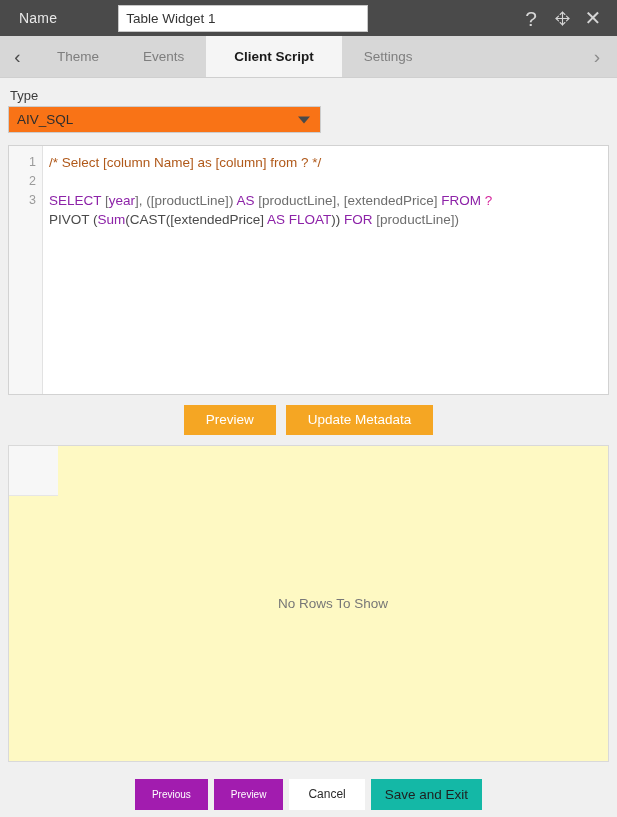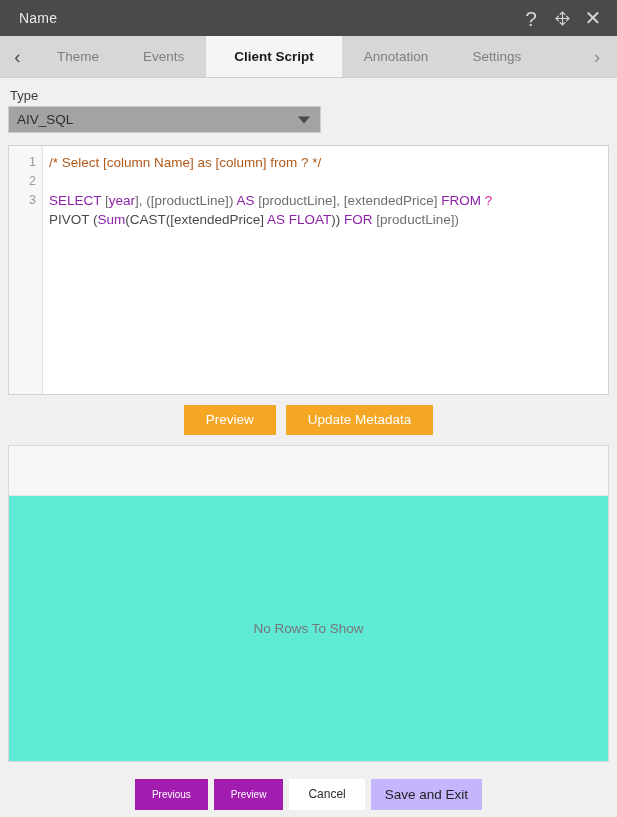--- a/index.html
+++ b/index.html
@@ -116,21 +116,21 @@
   }
   .field-label {
     margin: 10px 0 3px 2px;
     font-size: 13px;
     color: #3b3b3b;
   }
   .select-wrap {
     position: relative;
     width: 313px;
     height: 27px;
-    background: #a3a3a3;
+    background: #f97316;
     border: 1px solid #cccccc;
     box-sizing: border-box;
     display: flex;
     align-items: center;
     cursor: pointer;
   }
   .select-value {
     padding-left: 8px;
     font-size: 13.5px;
     color: #2e2e2e;
@@ -206,25 +206,25 @@
     padding: 7px 22px;
     cursor: pointer;
     border-radius: 0;
     line-height: 1.15;
   }
 
   
   .results {
     margin-top: 10px;
     height: 317px;
-    background: #5eead4;
+    background: #fef9c3;
     border: 1px solid #d9d9d9;
     box-sizing: border-box;
     display: flex;
-    flex-direction: column;
+    flex-direction: row;
   }
   .results-header {
     height: 49px;
     background: #f7f7f7;
     border-bottom: 1px solid #e6e6e6;
     flex: 0 0 49px;
   }
   .results-body {
     flex: 1 1 auto;
     display: flex;
@@ -258,35 +258,36 @@
     background: #ffffff;
     color: #2b2b2b;
     border: none;
     font-family: "Liberation Sans", sans-serif;
     font-size: 12px;
     padding: 8px 19px;
     cursor: pointer;
     border-radius: 0;
   }
   .btn-save {
-    background: #c4b5fd;
+    background: #14b8a6;
     color: #1f1f1f;
     border: none;
     font-family: "Liberation Sans", sans-serif;
     font-size: 13.5px;
     padding: 8px 14px;
     cursor: pointer;
     border-radius: 0;
   }
 </style>
 </head>
 <body>
 
 <div class="titlebar">
   <span class="titlebar-label">Name</span>
+  <input class="name-input" type="text" value="Table Widget 1" style="">
   <div class="titlebar-actions">
     <span class="tb-icon help">?</span>
     <span class="tb-icon move">
       <svg width="17" height="17" viewBox="0 0 20 20" aria-hidden="true">
         <g fill="none" stroke="#d6d6d6" stroke-width="1.3" stroke-linecap="round" stroke-linejoin="round">
           <line x1="10" y1="2.5" x2="10" y2="17.5"></line>
           <line x1="2.5" y1="10" x2="17.5" y2="10"></line>
           <polyline points="7.2,5.3 10,2.4 12.8,5.3"></polyline>
           <polyline points="7.2,14.7 10,17.6 12.8,14.7"></polyline>
           <polyline points="5.3,7.2 2.4,10 5.3,12.8"></polyline>
@@ -297,21 +298,20 @@
     <span class="tb-icon close">✕</span>
   </div>
 </div>
 
 <div class="tabstrip">
   <div class="tab-arrow left">‹</div>
   <div class="tabs">
     <div class="tab">Theme</div>
     <div class="tab">Events</div>
     <div class="tab active">Client Script</div>
-    <div class="tab">Annotation</div>
     <div class="tab">Settings</div>
   </div>
   <div class="tab-arrow right">›</div>
 </div>
 
 <div class="content">
 
   <div class="field-label">Type</div>
 
   <div class="select-wrap">

